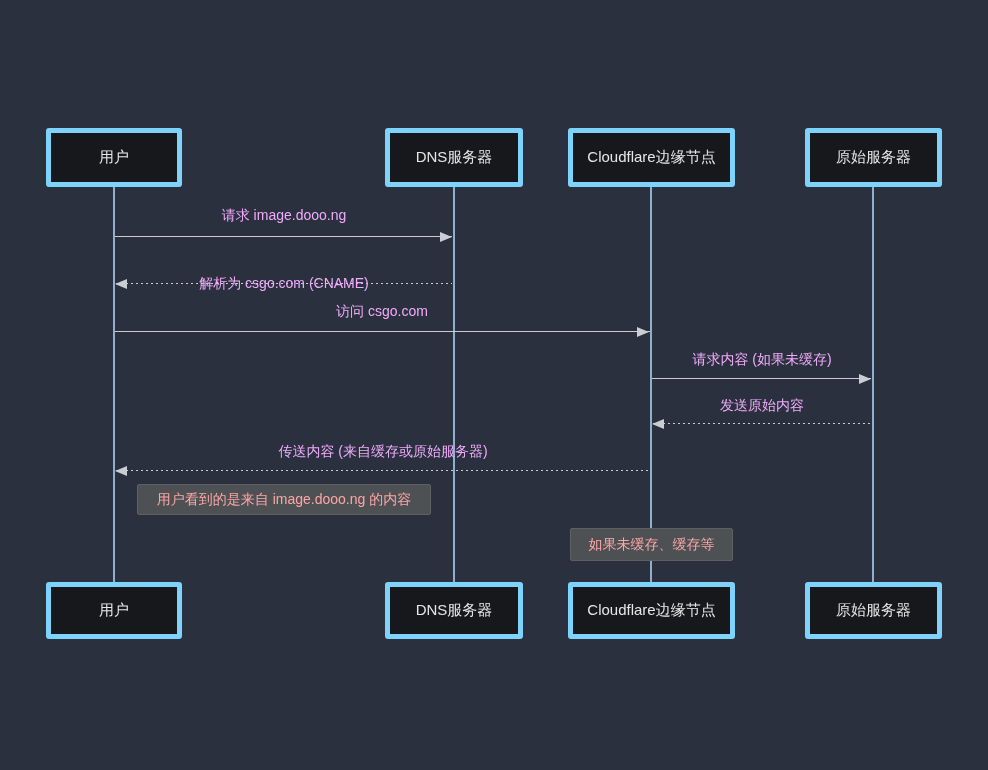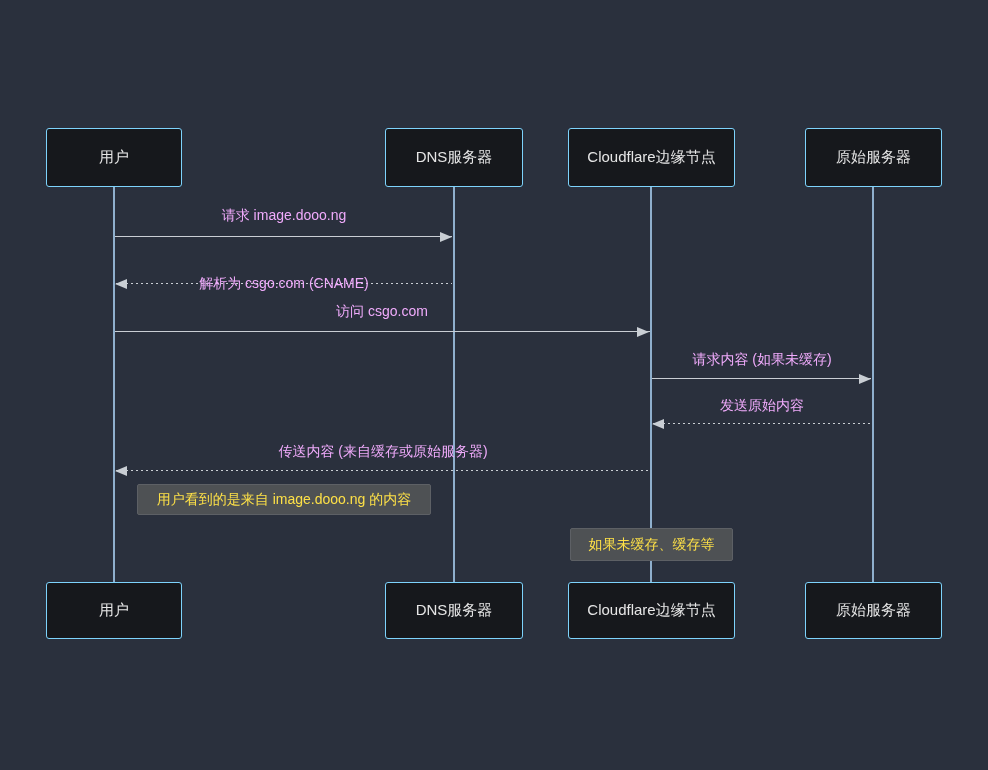--- a/index.html
+++ b/index.html
@@ -21,21 +21,21 @@
     height: 396px;
     width: 2px;
     background: #8fafcd;
   }
 
   
   .actor {
     position: absolute;
     height: 59px;
     background: #16181c;
-    border: 1px solid #7dd3fc;
+    border: 5px solid #7dd3fc;
     border-radius: 3px;
     display: flex;
     align-items: center;
     justify-content: center;
     color: #e6e6e6;
     font-size: 15px;
     z-index: 3;
   }
 
   
@@ -69,21 +69,21 @@
   }
   .arrowhead.right { border-left: 12px solid #c9ced4; }
   .arrowhead.left  { border-right: 12px solid #c9ced4; }
 
   
   .note {
     position: absolute;
     background: #4e5154;
     border: 1px solid #5d6065;
     border-radius: 2px;
-    color: #fde047;
+    color: #fca5a5;
     font-size: 14px;
     display: flex;
     align-items: center;
     justify-content: center;
     white-space: nowrap;
     z-index: 4;
   }
 </style>
 </head>
 <body>

